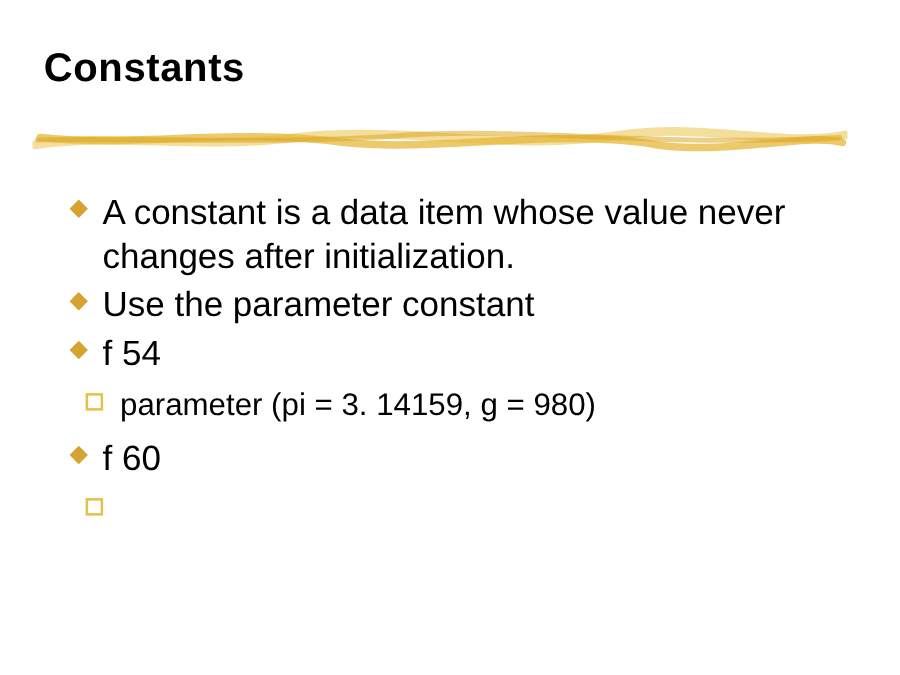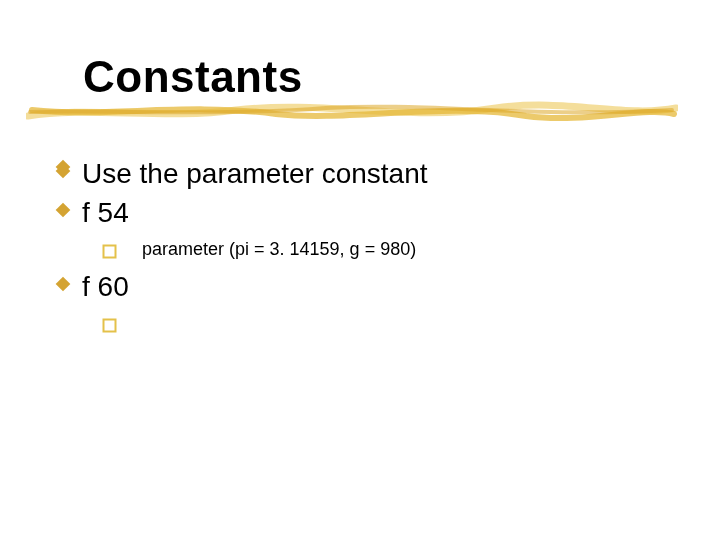--- a/index.html
+++ b/index.html
@@ -14,26 +14,25 @@
   }
   .slide {
     position: relative;
     width: 720px;
     height: 540px;
     box-sizing: border-box;
   }
   .title {
     position: absolute;
     left: 35px;
-    top: 52px;
-    font-size: 44px;
+    top: 36px;
+    font-size: 32px;
     font-weight: 900;
     letter-spacing: 0.5px;
     font-family: "Arial Black", Arial, sans-serif;
-    margin-left: 48px;
   }
   
   .underline {
     position: absolute;
     left: 26px;
     top: 96px;
     width: 652px;
     height: 28px;
     pointer-events: none;
   }
@@ -55,25 +54,25 @@
     left: 0;
     top: 6px;
     width: 18px;
     height: 18px;
   }
   .item1 .text {
     display: inline;
   }
   .item2 {
     position: relative;
-    padding-left: 40px;
-    margin-left: 48px;
+    padding-left: 28px;
+    margin-left: 14px;
     margin-top: 8px;
     margin-bottom: 8px;
-    font-size: 18px;
+    font-size: 25px;
     line-height: 1.3;
   }
   .item2 .bullet {
     position: absolute;
     left: 0;
     top: 6px;
     width: 15px;
     height: 15px;
   }
   
@@ -101,20 +100,21 @@
   <div class="body">
 
     <div class="item1">
       <span class="bullet diamond-fill">
         <svg viewBox="0 0 18 18" width="18" height="18">
             <g transform="translate(9,9) rotate(45)">
               <rect x="-5.2" y="-5.2" width="10.4" height="10.4" fill="#d4a332"></rect>
             </g>
           </svg>
       </span>
+      <span class="text">A constant is a data item whose value never changes after initialization.</span>
     </div>
 
     <div class="item1">
       <span class="bullet diamond-fill">
         <svg viewBox="0 0 18 18" width="18" height="18">
             <g transform="translate(9,9) rotate(45)">
               <rect x="-5.2" y="-5.2" width="10.4" height="10.4" fill="#d4a332"></rect>
             </g>
           </svg>
       </span>

